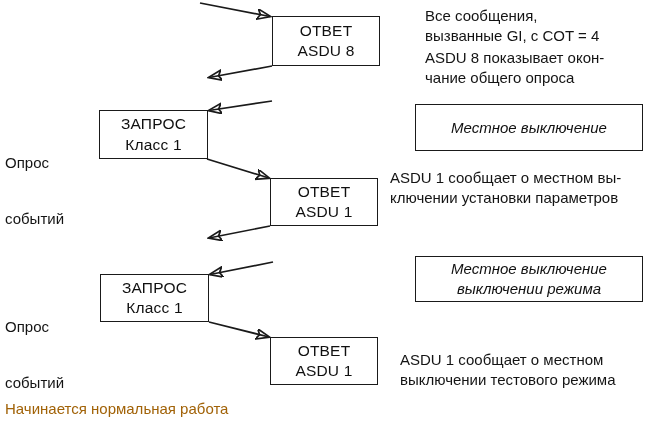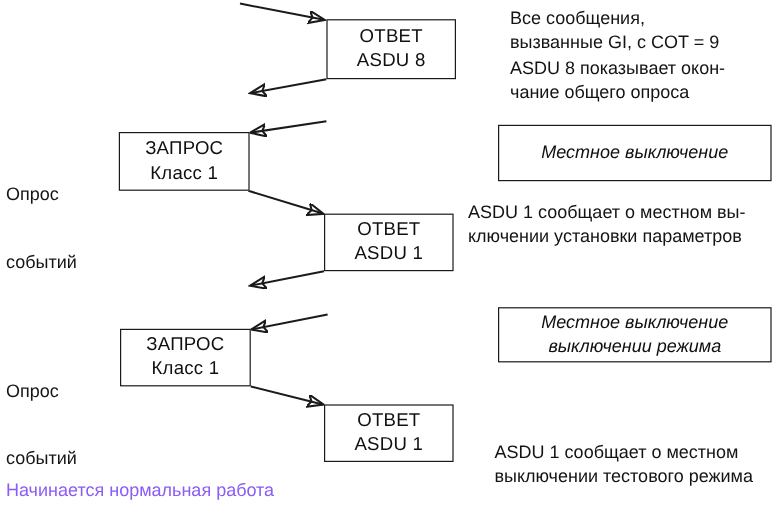--- a/index.html
+++ b/index.html
@@ -67,21 +67,21 @@
     white-space: nowrap;
     color: #141414;
   }
   .side-label .line1,
   .side-label .line2 { display: block; margin-top: 36px; }
 
   .footer-text {
     position: absolute;
     font-size: 15px;
     white-space: nowrap;
-    color: #8b5cf6;
+    color: #a16207;
   }
 
   svg.arrows {
     position: absolute;
     left: 0;
     top: 0;
     width: 647px;
     height: 421px;
     pointer-events: none;
   }
@@ -154,33 +154,33 @@
     <span class="line1">Местное выключение</span>
   </div>
 
   <div class="note-box" style="left:415px; top:256px; width:228px; height:46px;">
     <span class="line1">Местное выключение</span>
     <span class="line2">выключении режима</span>
   </div>
 
   <div class="free-text" style="left:425px; top:6px;">
     <span class="line1">Все сообщения,</span>
-    <span class="line2">вызванные GI, с COT = 9</span>
+    <span class="line2">вызванные GI, с COT = 4</span>
   </div>
 
   <div class="free-text" style="left:425px; top:48px;">
     <span class="line1">ASDU 8 показывает окон-</span>
     <span class="line2">чание общего опроса</span>
   </div>
 
   <div class="free-text" style="left:390px; top:168px;">
     <span class="line1">ASDU 1 сообщает о местном вы-</span>
     <span class="line2">ключении установки параметров</span>
   </div>
 
-  <div class="free-text" style="left:412px; top:350px;margin-top:18px;">
+  <div class="free-text" style="left:400px; top:350px;">
     <span class="line1">ASDU 1 сообщает о местном</span>
     <span class="line2">выключении тестового режима</span>
   </div>
 
   <div class="footer-text" style="left:5px; top:400px;">Начинается нормальная работа</div>
 
 </div>
 
 </body></html>

